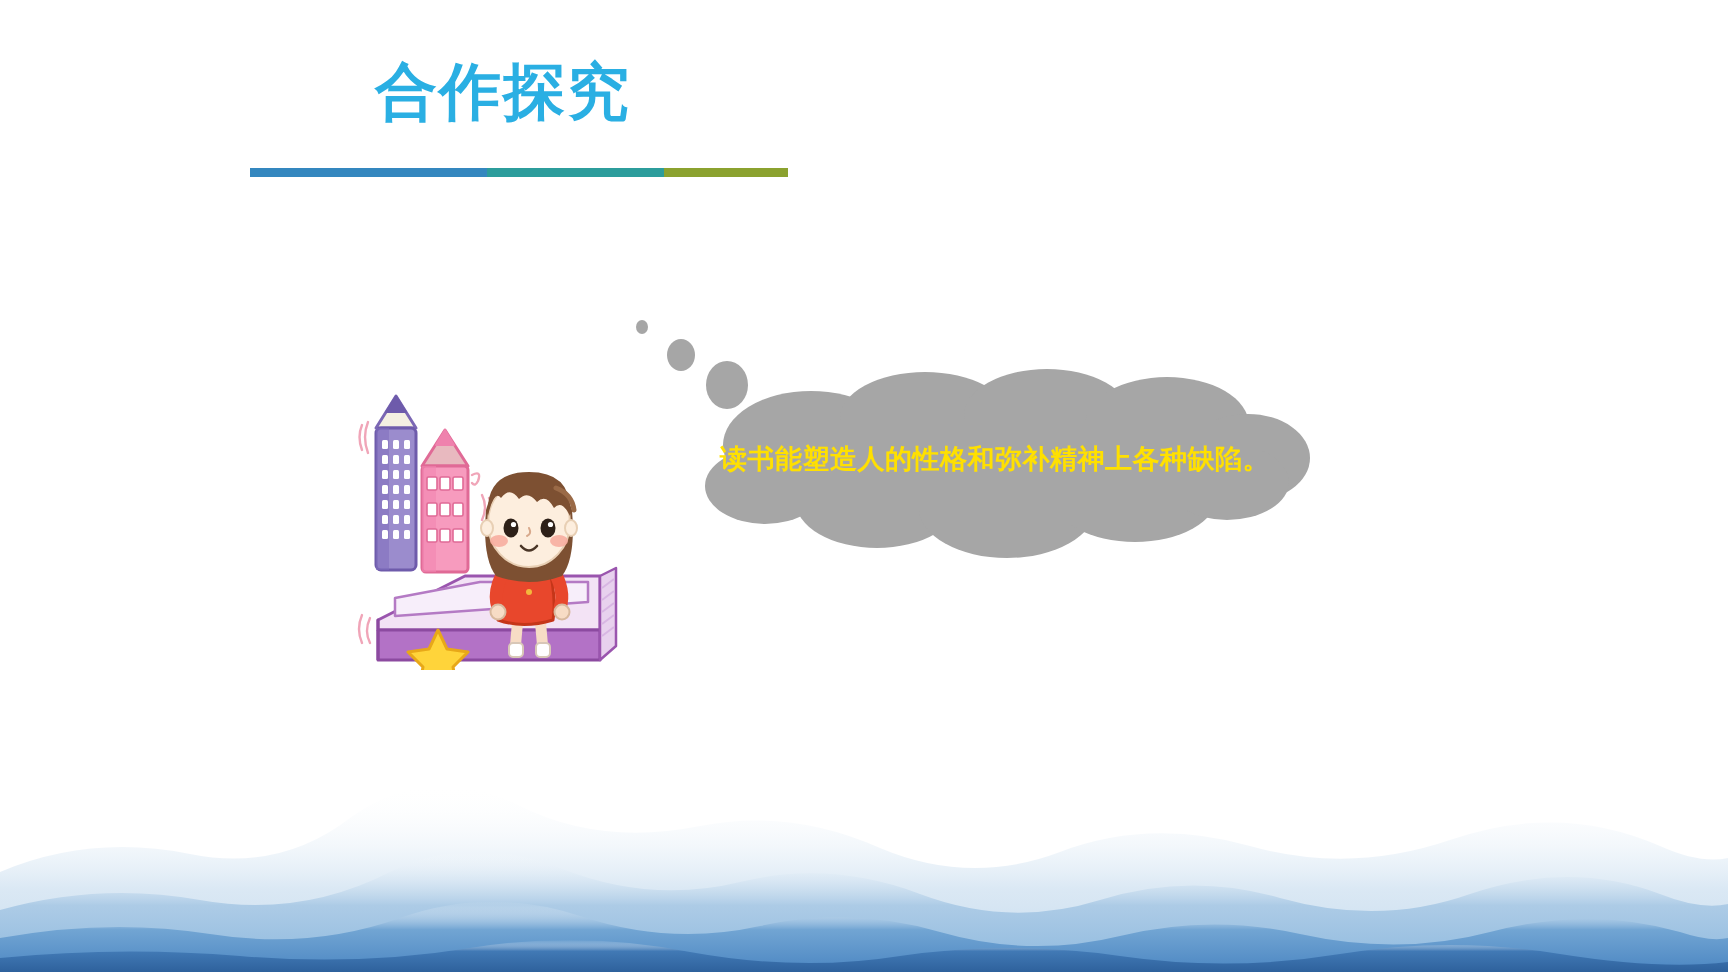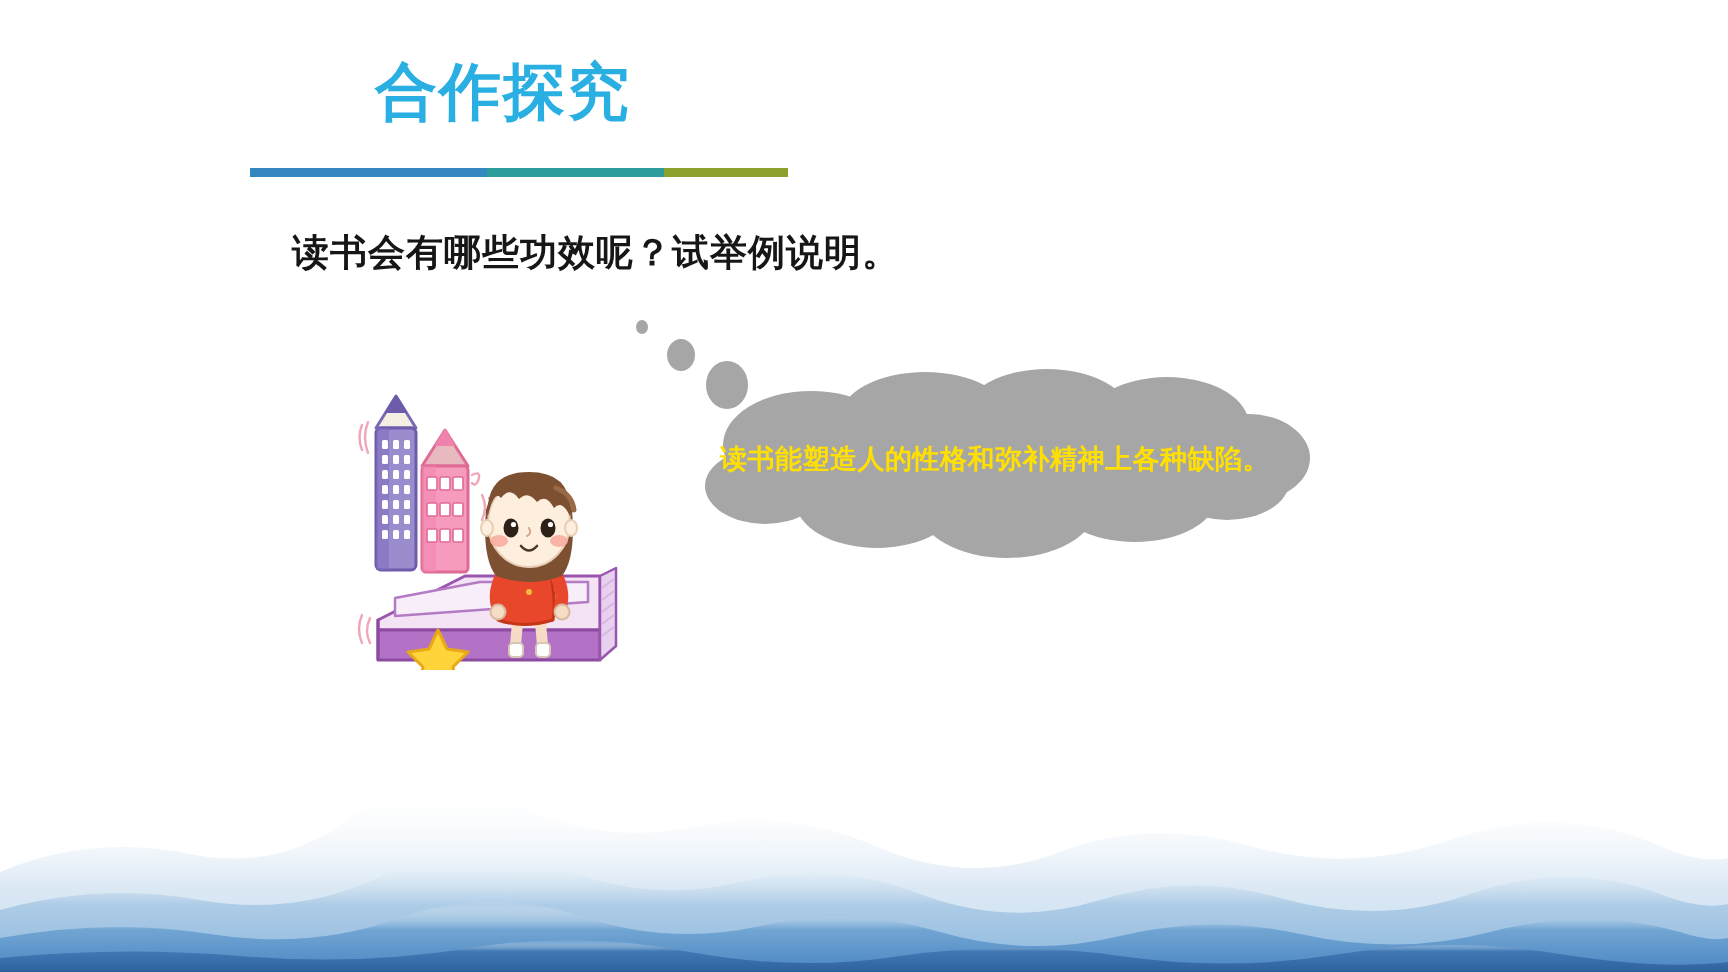--- a/index.html
+++ b/index.html
@@ -78,21 +78,20 @@
 <div id="slide">
 
   <div id="title" style="color: rgb(42, 175, 227);">合作探究</div>
 
   <div id="divider">
     <div class="seg seg-blue" style="background: rgb(52, 135, 191);"></div>
     <div class="seg seg-teal" style="background: rgb(44, 157, 156);"></div>
     <div class="seg seg-olive" style="background: rgb(139, 162, 47);"></div>
   </div>
 
-  <div id="question" style="color: rgb(22, 22, 22);">读书会有哪些功效呢？试举例说明。</div>
 
   <div id="illustration">
     <svg width="320" height="340" viewBox="0 0 320 340" xmlns="http://www.w3.org/2000/svg">
 
       <g stroke="#f0a5b8" stroke-width="2.4" fill="none" stroke-linecap="round">
         <path d="M62,95 q-5,12 0,25"></path>
         <path d="M68,92 q-6,15 0,31"></path>
       </g>
 
       <g>

